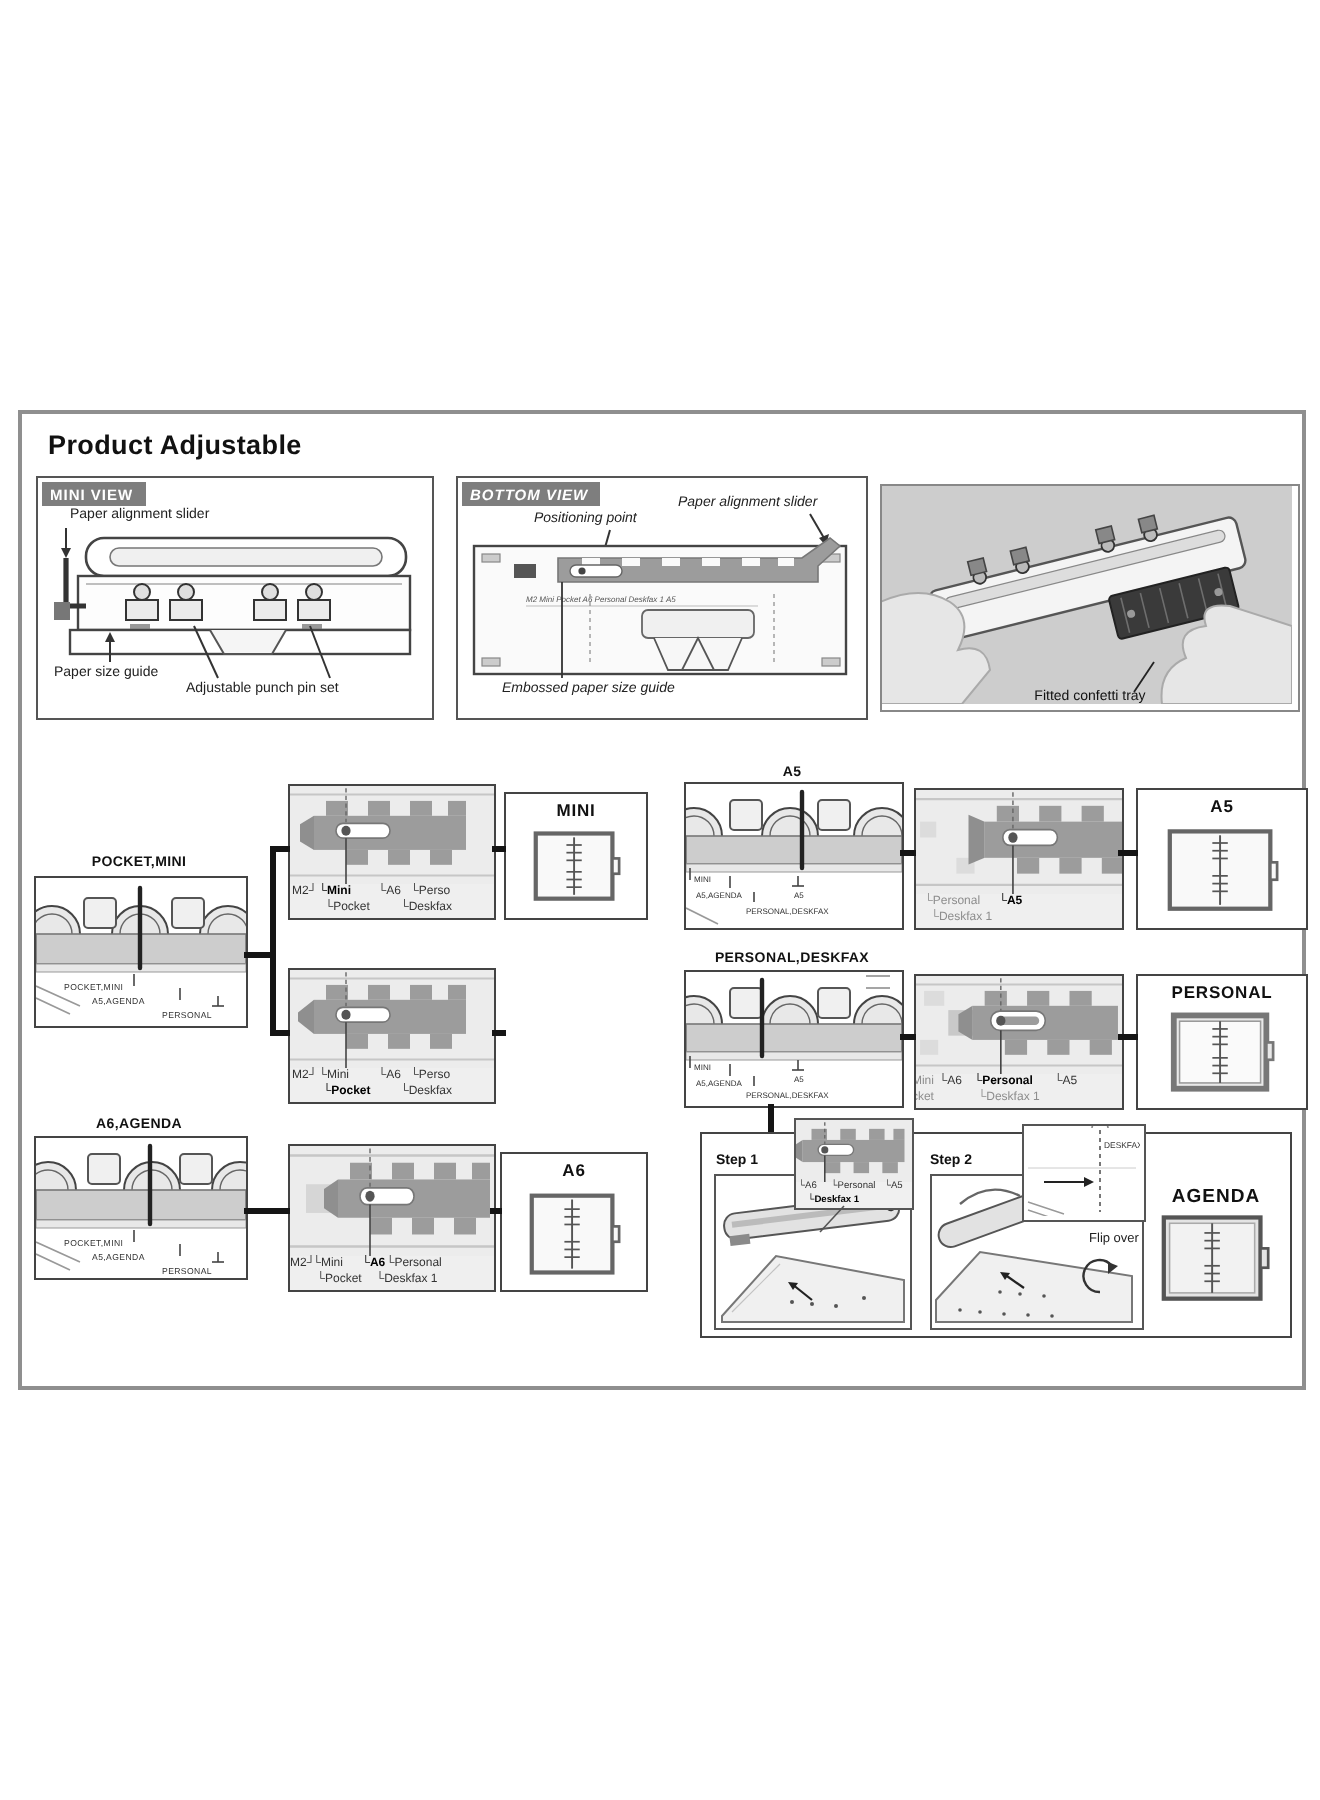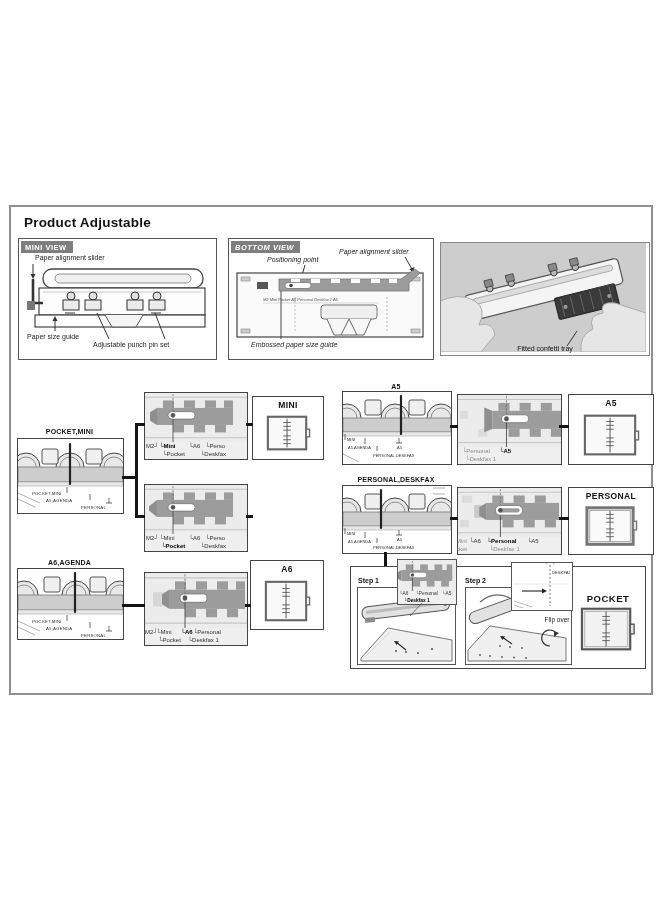--- a/index.html
+++ b/index.html
@@ -325,21 +325,21 @@
     <div class="labstrip">
       <span class="slab r1" style="left:0%">M2┘</span>
       <span class="slab r1" style="left:11%">└Mini</span>
       <span class="slab r1 b" style="left:35%">└A6</span>
       <span class="slab r1" style="left:47%">└Personal</span>
       <span class="slab r2" style="left:13%">└Pocket</span>
       <span class="slab r2" style="left:42%">└Deskfax 1</span>
     </div>
   </div>
 
-  <div class="nbbox" style="left:250px;top:560px;width:72px;height:68px;">
+  <div class="nbbox" style="left:250px;top:576px;width:72px;height:68px;">
     <div class="nbtitle">A6</div>
     <svg style="position:absolute;left:12px;top:17px;" width="48" height="48" viewBox="0 0 50 48">
       <rect x="3" y="3" width="42" height="40" fill="#f9f9f9" stroke="#666" stroke-width="2.2"></rect>
       <line x1="24" y1="5" x2="24" y2="41" stroke="#555" stroke-width="1"></line>
       <g stroke="#555" stroke-width="0.9">
         <line x1="20" y1="10" x2="28" y2="10"></line>
           <line x1="20" y1="14" x2="28" y2="14"></line>
           <line x1="20" y1="18" x2="28" y2="18"></line>
         <line x1="20" y1="27" x2="28" y2="27"></line>
           <line x1="20" y1="31" x2="28" y2="31"></line>
@@ -574,21 +574,21 @@
             <circle cx="44" cy="59" r="0.9"></circle>
             <circle cx="56" cy="60" r="0.9"></circle>
         </g>
         <line x1="46" y1="56" x2="36" y2="49" stroke="#222" stroke-width="1.1"></line>
         <polygon points="34,48 39,48.5 36.5,52" fill="#222"></polygon>
         <path d="M84,58 a8,8 0 1 1 6,-13" stroke="#333" stroke-width="1.2" fill="none"></path>
         <polygon points="88,43 93,45 88,49" fill="#333"></polygon>
       </svg>
     </div>
 
-    <div class="dfxtitle" style="left:226px;top:26px;width:62px;">POCKET</div>
+    <div class="dfxtitle" style="left:226px;top:26px;width:62px;">AGENDA</div>
     <svg style="position:absolute;left:228px;top:38px;" width="58" height="50" viewBox="0 0 60 50">
       <rect x="3" y="3" width="50" height="42" fill="#e4e4e4" stroke="#555" stroke-width="2.2"></rect>
       <rect x="6" y="6" width="44" height="36" fill="#f2f2f2" stroke="#aaa" stroke-width="0.8"></rect>
       <line x1="28" y1="6" x2="28" y2="42" stroke="#555" stroke-width="1"></line>
       <g stroke="#555" stroke-width="0.9">
         <line x1="24" y1="11" x2="32" y2="11"></line>
           <line x1="24" y1="15" x2="32" y2="15"></line>
           <line x1="24" y1="19" x2="32" y2="19"></line>
         <line x1="24" y1="28" x2="32" y2="28"></line>
           <line x1="24" y1="32" x2="32" y2="32"></line>

